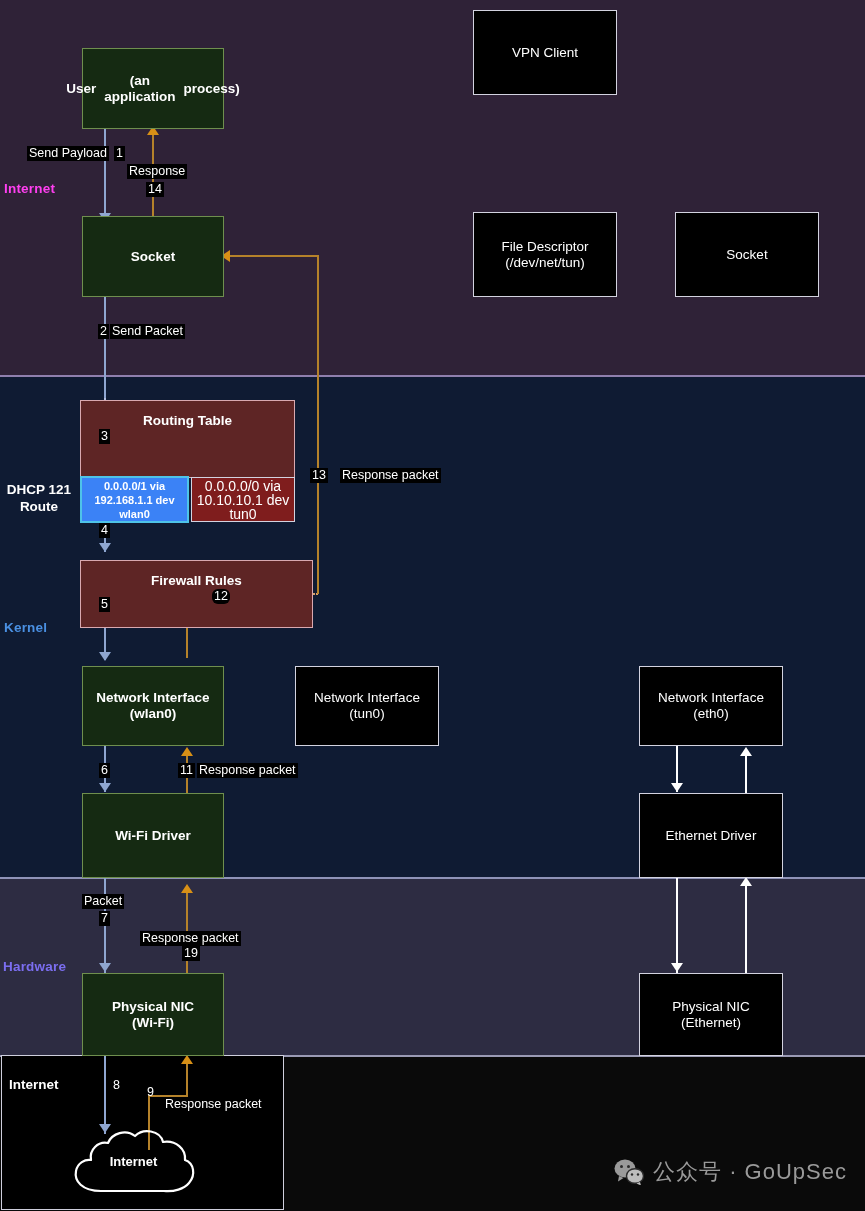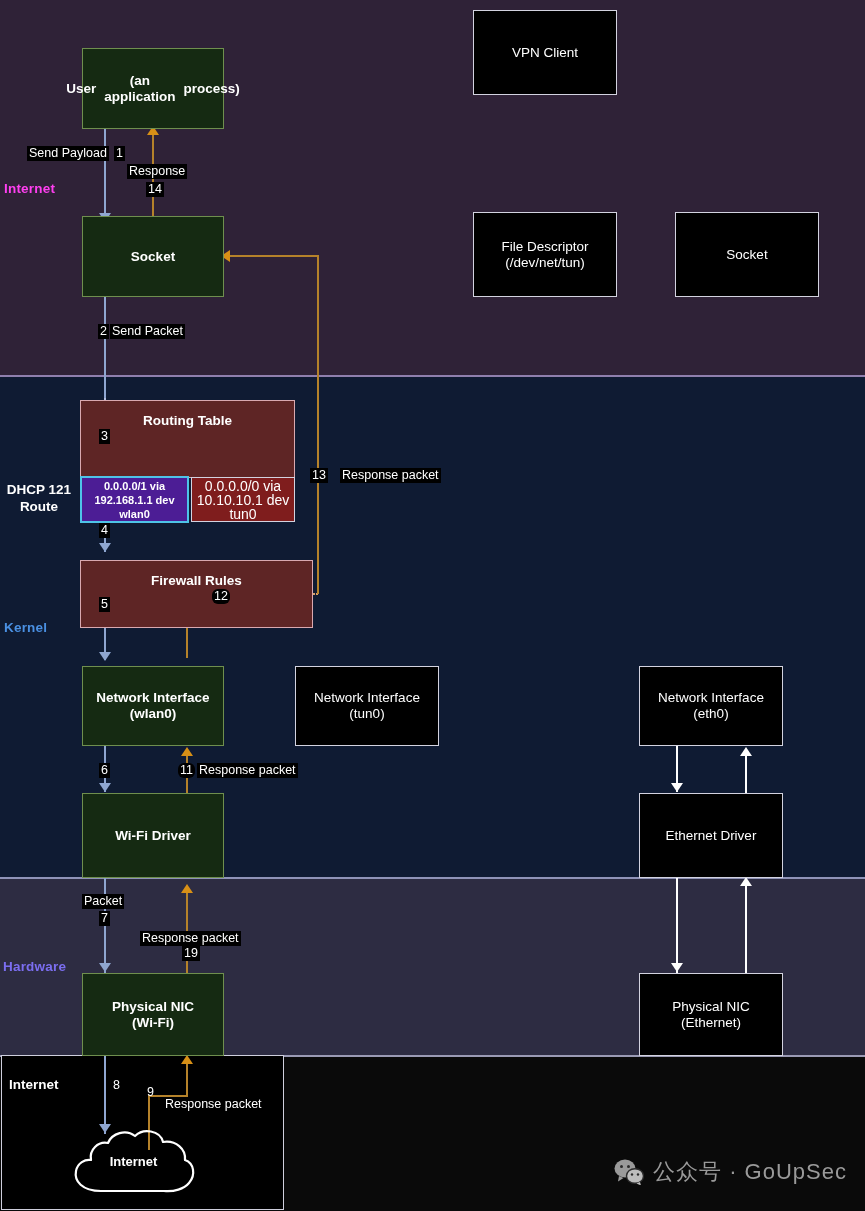--- a/index.html
+++ b/index.html
@@ -45,21 +45,21 @@
   .node{
     position:absolute;box-sizing:border-box;
     display:flex;align-items:center;justify-content:center;text-align:center;
     color:#ffffff;line-height:16px;z-index:20;
   }
   .node .t{display:block;padding:0 4px;}
   .node.green{background:#152a12;border:1px solid #6f8f4e;font-weight:bold;font-size:13.5px;}
   .node.black{background:#000000;border:1px solid #d3d3e0;font-weight:normal;font-size:13.5px;}
   .node.red  {background:#5e2525;border:1px solid #d9a9b0;font-weight:bold;font-size:13.5px;
               align-items:flex-start;justify-content:center;padding-top:12px;}
-  .node.route-active{background:#4c1d95;border:2px solid #4ec3e8;font-weight:bold;font-size:11px;line-height:14px;}
+  .node.route-active{background:#3b82f6;border:2px solid #4ec3e8;font-weight:bold;font-size:11px;line-height:14px;}
   .node.route-idle  {background:#7f1d1d;border:1px solid #d3d3e0;font-weight:normal;font-size:14px;line-height:14px;}
 
   
   #cloud{
     position:absolute;left:68px;top:1125px;width:131px;height:73px;z-index:22;
   }
   #cloud svg{display:block;}
   #cloud .ctext{
     position:absolute;left:0;top:0;width:131px;height:73px;
     display:flex;align-items:center;justify-content:center;
@@ -283,21 +283,21 @@
   <div class="elabel" style="left:82px;top:894px;">Packet</div>
   <div class="elabel" style="left:99px;top:911px;">7</div>
 
   <div class="elabel plain" style="left:111px;top:1078px;">8</div>
   <div class="elabel plain" style="left:145px;top:1085px;">9</div>
   <div class="elabel plain" style="left:163px;top:1097px;">Response packet</div>
 
   <div class="elabel" style="left:140px;top:931px;">Response packet</div>
   <div class="elabel" style="left:182px;top:946px;">19</div>
 
-  <div class="elabel" style="left:178px;top:763px;border-radius:6px;">11</div>
+  <div class="elabel" style="left:178px;top:763px;">11</div>
   <div class="elabel" style="left:197px;top:763px;">Response packet</div>
 
   <div class="elabel" style="left:212px;top:589px;border-radius:6px;">12</div>
 
   <div class="elabel" style="left:310px;top:468px;">13</div>
   <div class="elabel" style="left:340px;top:468px;">Response packet</div>
 
   <div id="watermark">
     <svg id="wechat-icon" width="30" height="26" viewBox="0 0 30 26">
       <ellipse cx="11" cy="9.5" rx="10.5" ry="9" fill="#9a9a9a"></ellipse>

